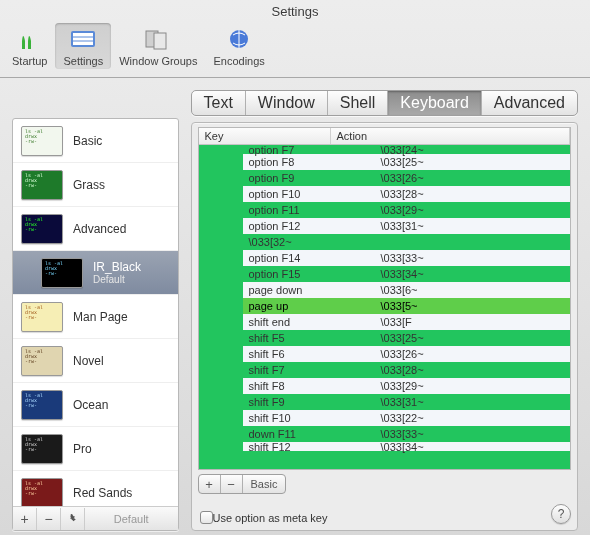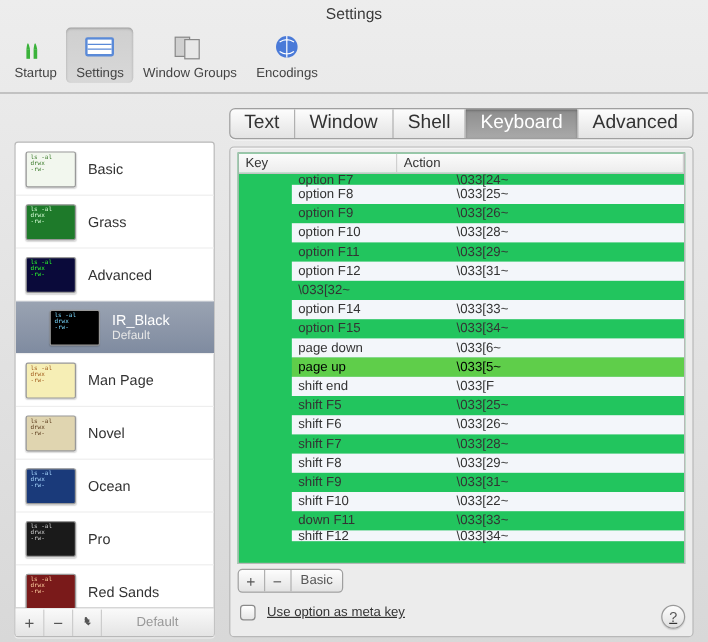--- a/index.html
+++ b/index.html
@@ -172,25 +172,24 @@
 }
 .pill {
   width:22px; height:18px;
   display:flex; align-items:center; justify-content:center;
   border-right:1px solid #b0b0b0;
   font-size:13px;
   color:#555;
 }
 .pill:last-child{ border-right:none; width:auto; padding: 0 8px; font-size:11px;}
 .checkbox-row {
-  display:flex; align-items:flex-start;
+  display:flex; align-items:flex-end;
   margin-top: 10px;
-  gap: 10px;
+  gap: 0;
   padding-left: 2px;
-  text-decoration: underline;
 }
 .checkbox {
   width:13px; height:13px;
   border:1px solid #8a8a8a;
   border-radius:3px;
   background:linear-gradient(#fff,#e6e6e6);
 }
 .help-btn {
   margin-left:auto;
   width:20px; height:20px;

